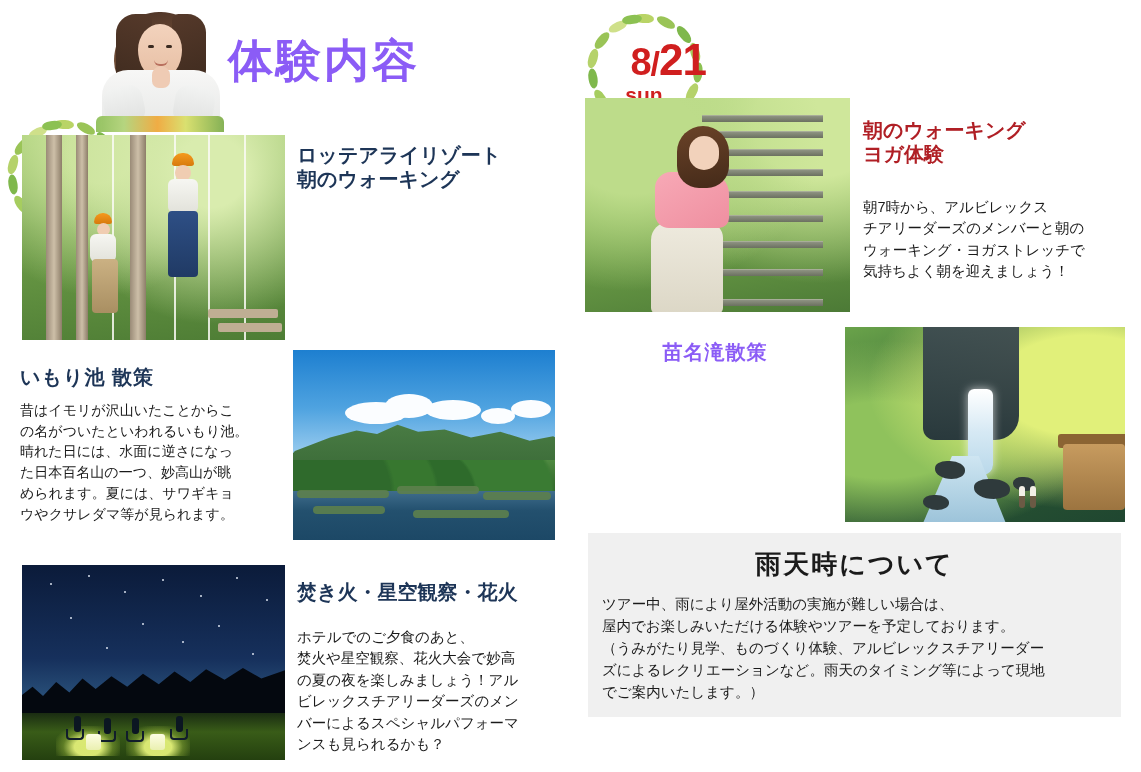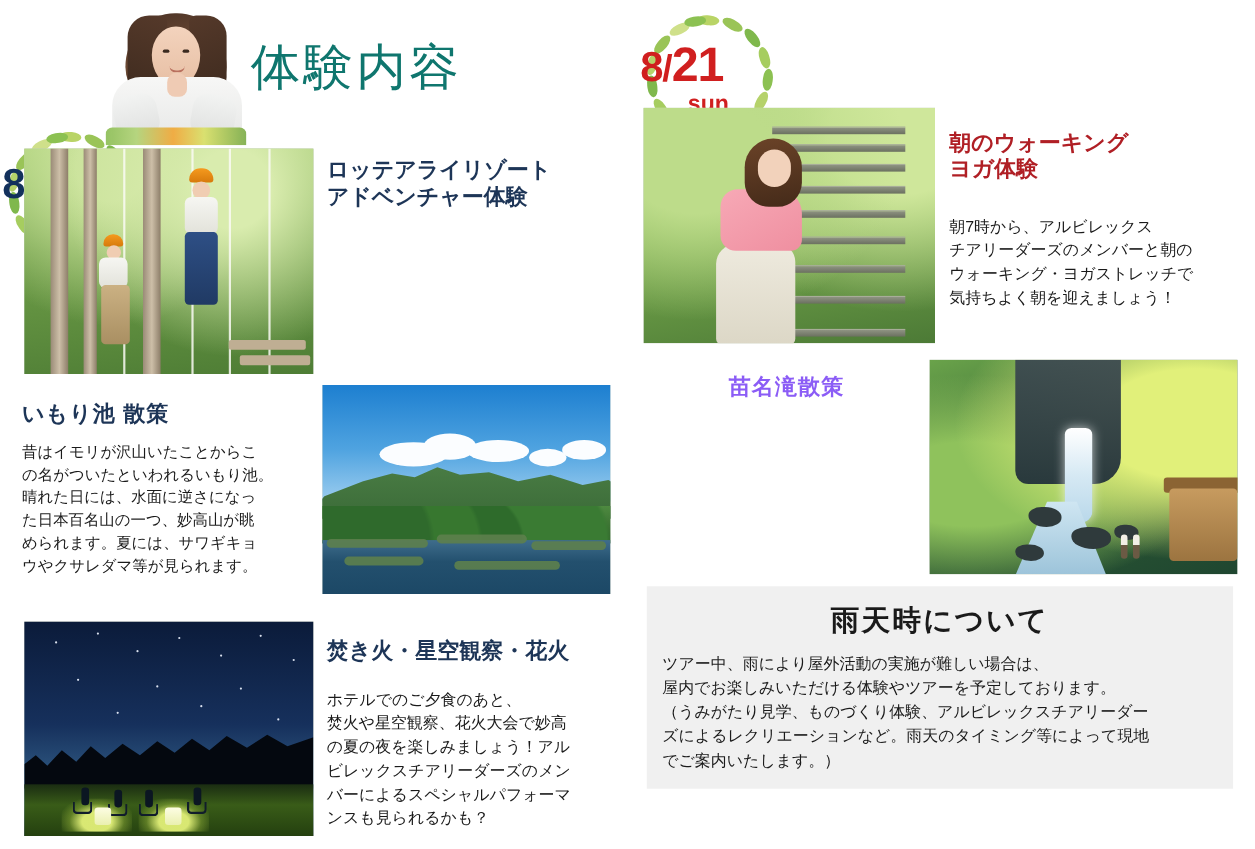--- a/index.html
+++ b/index.html
@@ -18,22 +18,22 @@
     background:#ffffff;
   }
 
   
   .abs { position:absolute; }
 
   
   .page-title {
     left:228px; top:38px;
     font-size:45px;
-    font-weight:400;
-    color:#0f766e;
+    font-weight:700;
+    color:#8b5cf6;
     letter-spacing:3px;
     line-height:1;
     white-space:nowrap;
   }
 
   
   .portrait {
     left:96px; top:0px; width:128px; height:132px;
     overflow:hidden;
   }
@@ -91,21 +91,21 @@
   }
 
   
   .badge { width:124px; height:118px; }
   .badge .wreath { position:absolute; inset:0; }
   .badge .leaf {
     position:absolute; width:20px; height:9px; border-radius:10px/5px;
   }
   .badge .date {
     position:absolute; left:0; right:0; top:26px;
-    text-align:left;
+    text-align:right;
     font-size:38px; font-weight:700; line-height:1;
     letter-spacing:-1px;
     white-space:nowrap;
   }
   .badge .date .slash { font-size:34px; }
   .badge .date .dd { font-size:44px; }
   .badge .dow {
     position:absolute; left:0; right:0; top:72px;
     text-align:center;
     font-size:21px; font-weight:700; line-height:1;
@@ -435,21 +435,21 @@
     </div>
     <div class="person">
       <div class="helmet" style="left:72px; top:78px; width:18px; height:11px;"></div>
       <div class="face-sm" style="left:75px; top:88px; width:13px; height:13px;"></div>
       <div class="shirt" style="left:68px; top:99px; width:26px; height:28px;"></div>
       <div class="pants-khaki" style="left:70px; top:124px;"></div>
     </div>
   </div>
 
   <div class="abs sec-head" id="head-adventure">ロッテアライリゾート
-アドベンチャー体験</div>
+朝のウォーキング</div>
 
   <div class="abs photo" id="photo-yoga">
     <div class="forest"></div>
     <div class="stairs">
       <div class="step" style="top:4px;"></div>
       <div class="step" style="top:20px;"></div>
       <div class="step" style="top:38px;"></div>
       <div class="step" style="top:58px;"></div>
       <div class="step" style="top:80px;"></div>
       <div class="step" style="top:104px;"></div>

